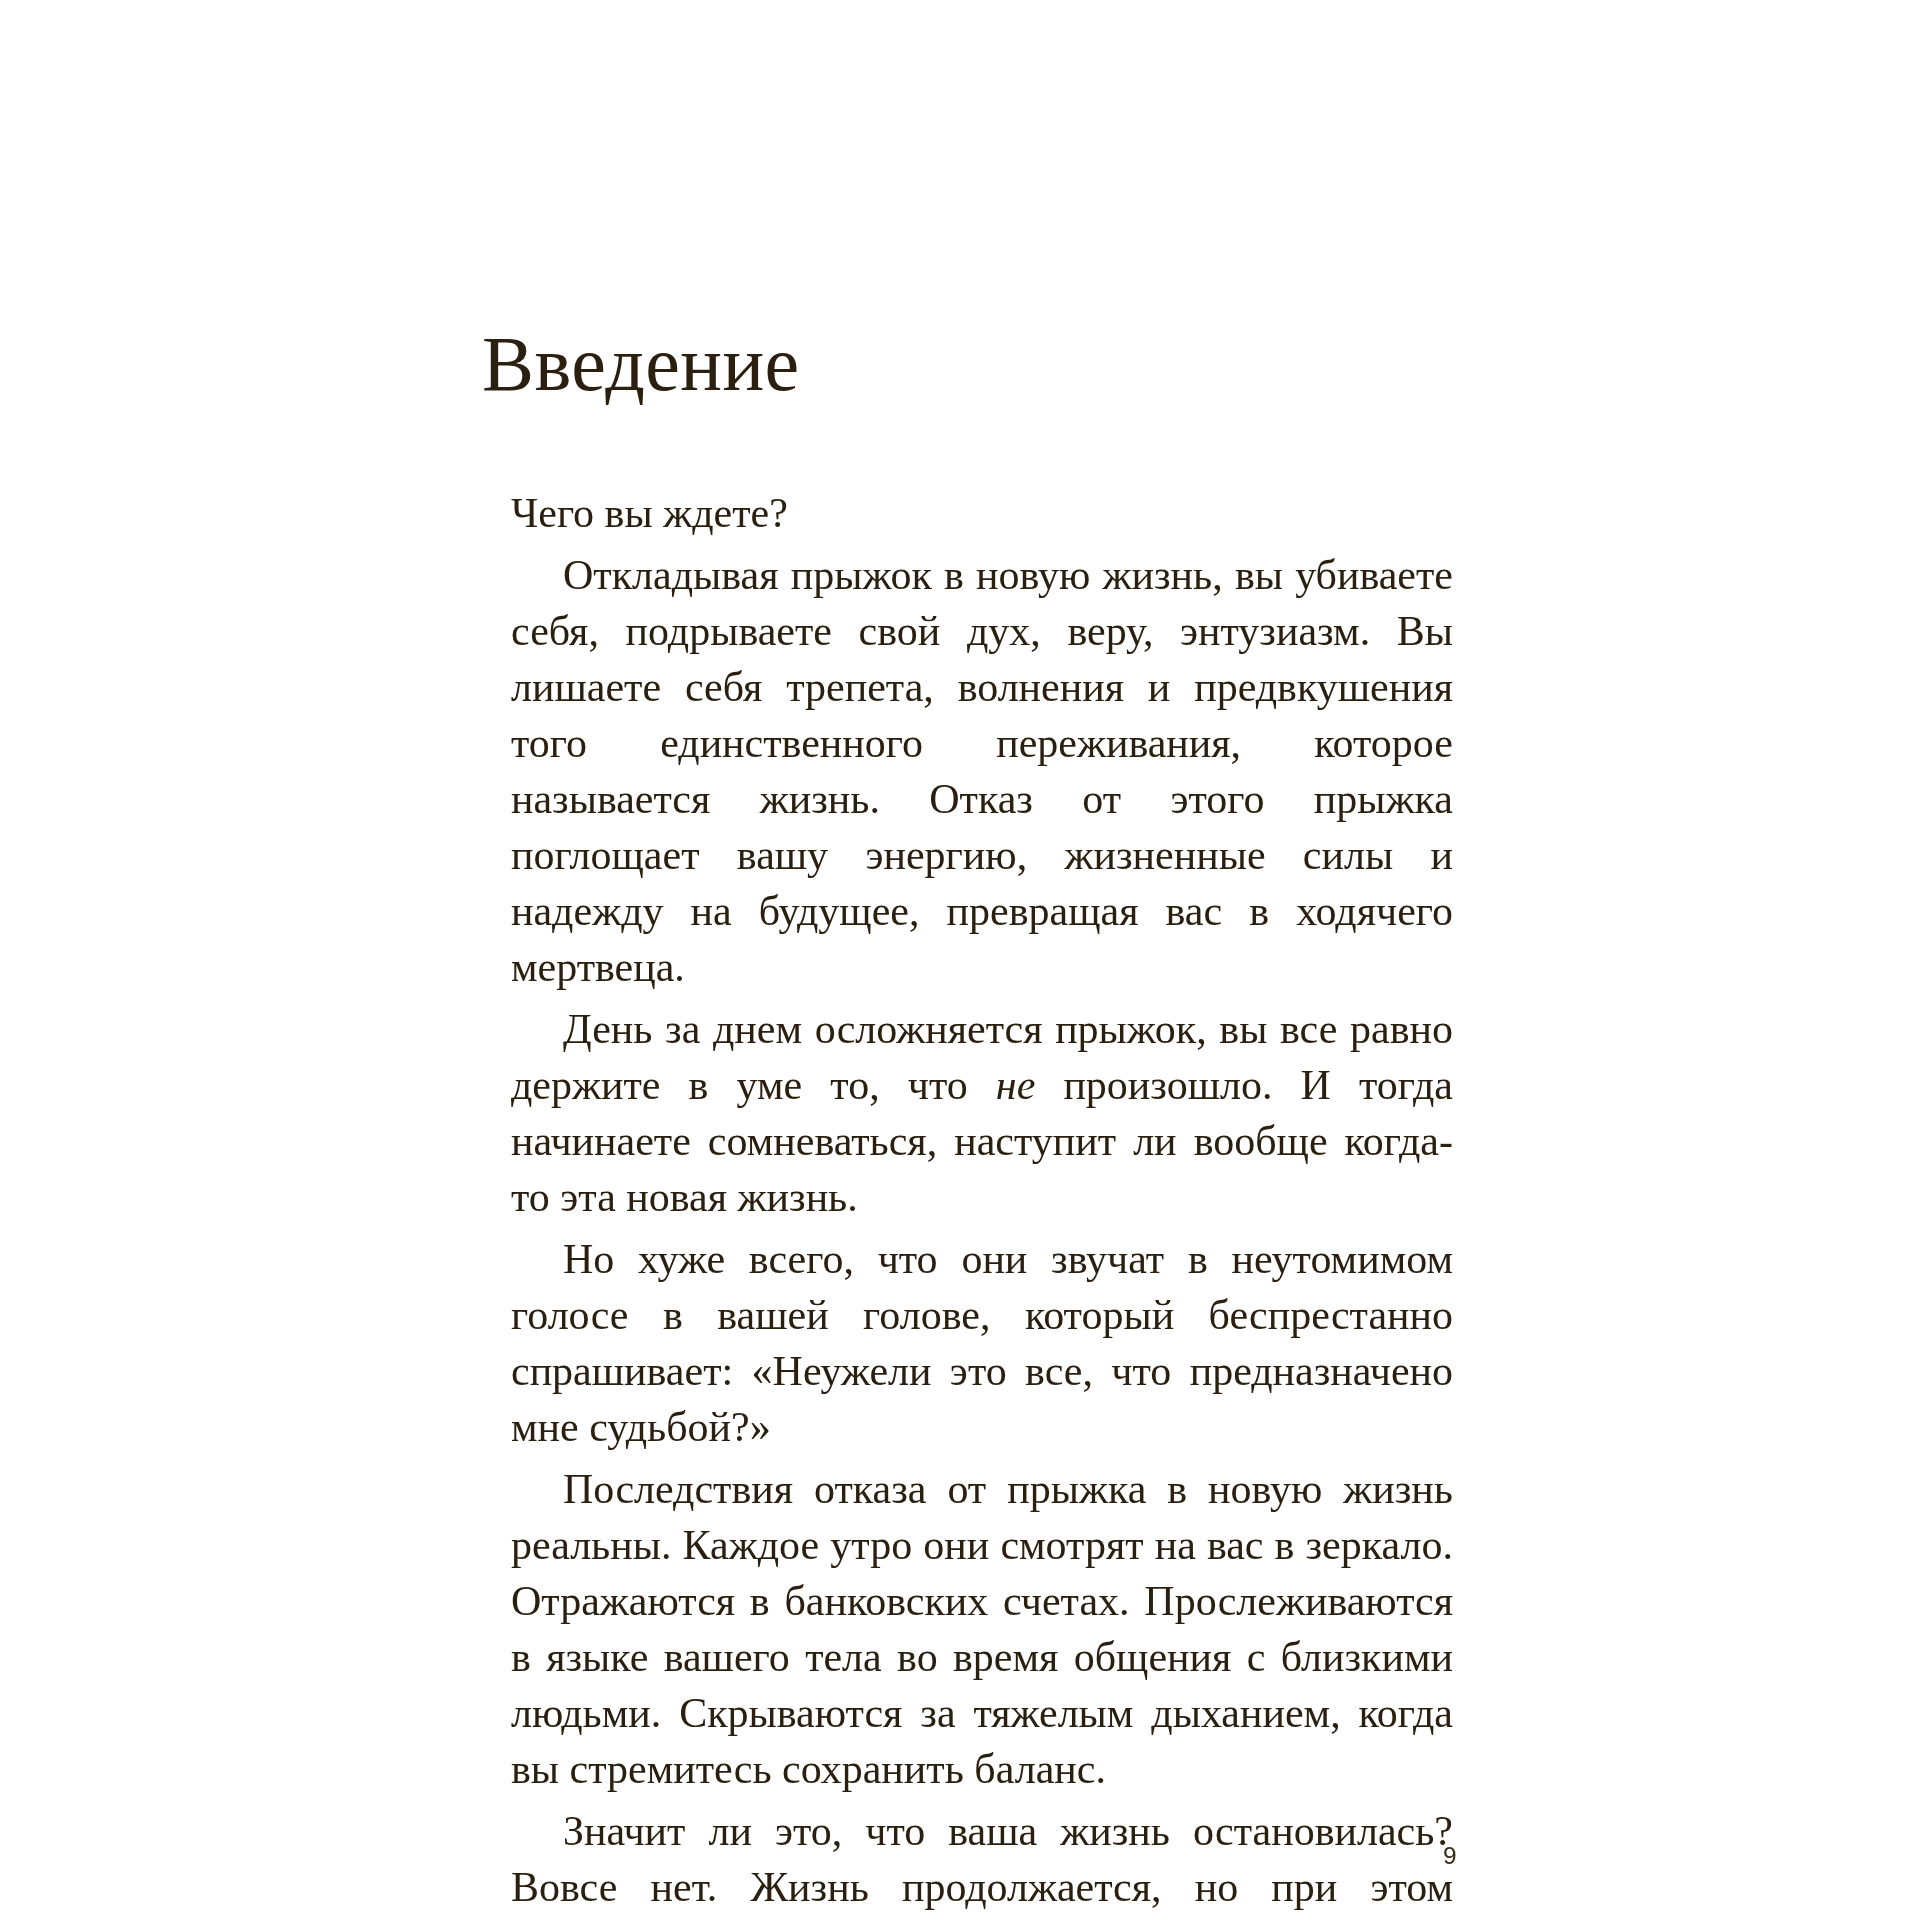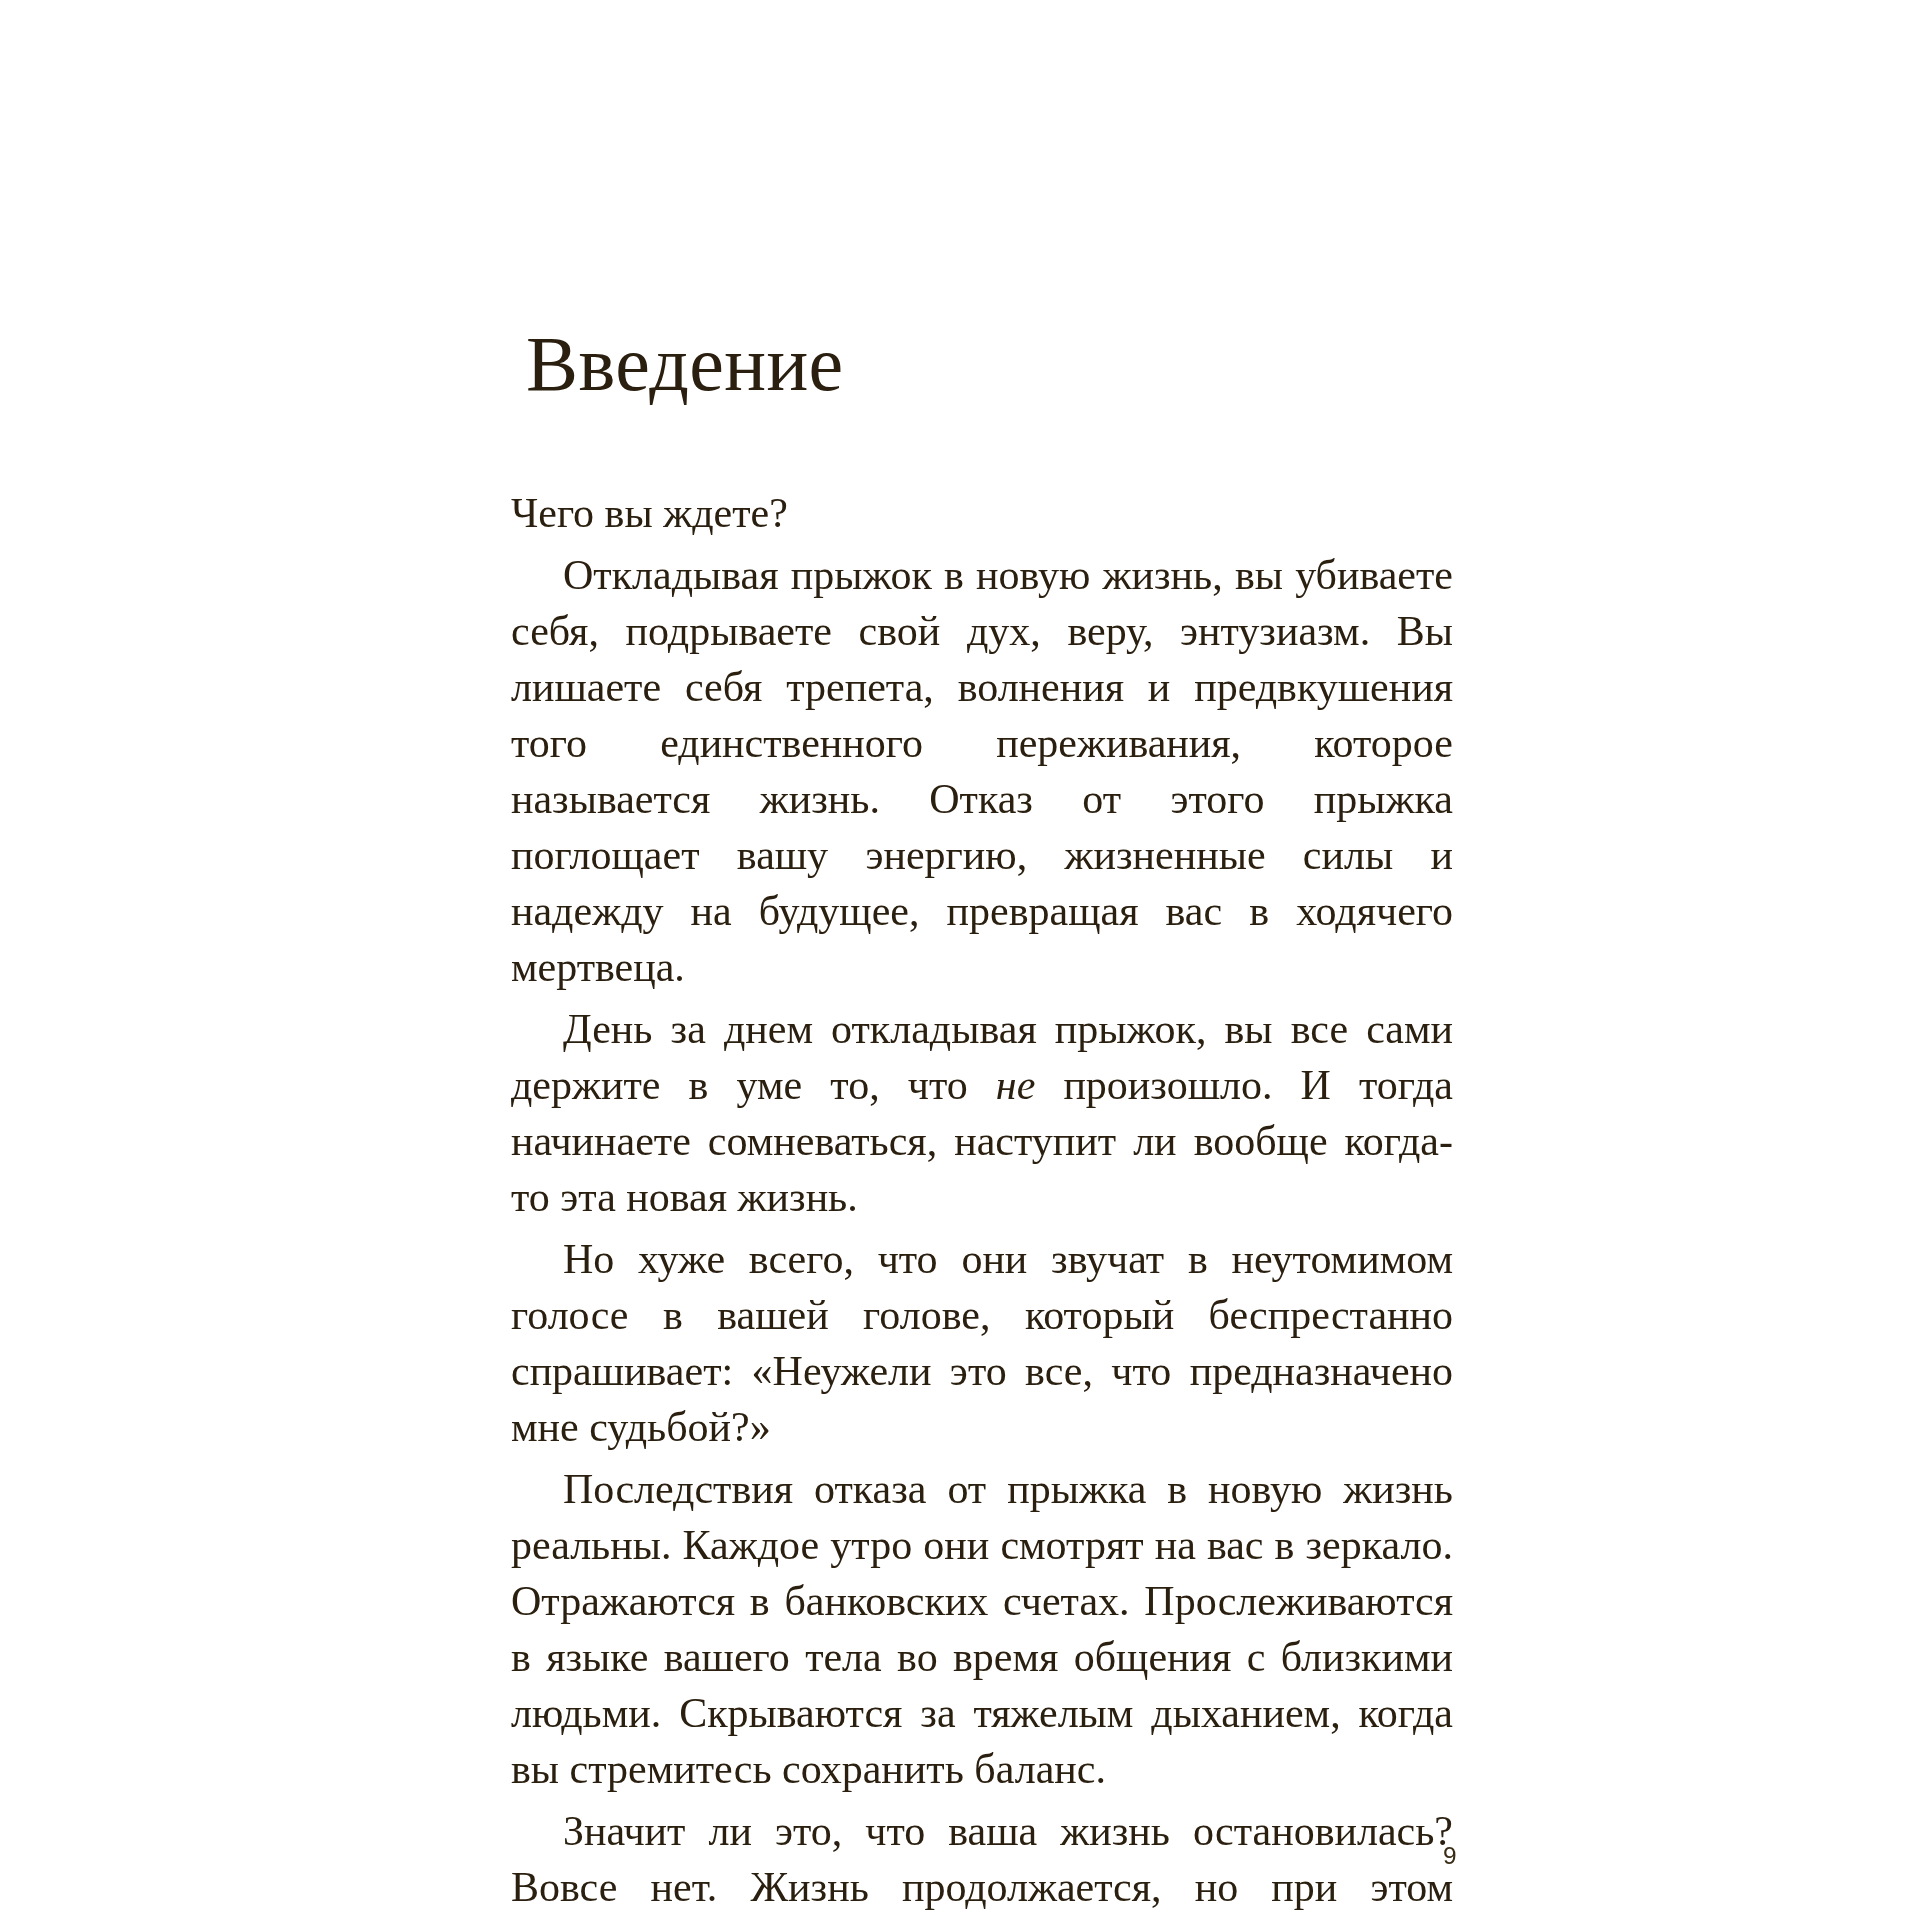--- a/index.html
+++ b/index.html
@@ -15,21 +15,21 @@
     background: #ffffff;
     overflow: hidden;
     font-family: "Liberation Serif", "DejaVu Serif", serif;
     color: #2b2010;
     box-sizing: border-box;
   }
 
   
   .chapter-title {
     position: absolute;
-    left: 526px;
+    left: 482px;
     top: 269px;
     font-family: "Liberation Serif", "DejaVu Serif", serif;
     font-size: 78px;
     line-height: 1.1;
     font-weight: 400;
     color: #2b2010;
     letter-spacing: 0.4px;
     white-space: nowrap;
   }
 
@@ -92,21 +92,21 @@
 
   <h1 class="chapter-title">Введение</h1>
 
   <div class="text-column">
 
     <p class="no-stretch">Чего вы ждете?</p>
 
     <p class="indented no-stretch">Откладывая прыжок в новую жизнь, вы убиваете себя, подрываете свой дух, веру, энтузиазм. Вы лишаете себя трепета, волнения и предвкушения того единственного переживания, которое называется жизнь. Отказ от этого прыжка поглощает вашу энергию, жизненные силы и надежду на будущее, превращая вас в ходячего мертвеца.</p>
 
     <p class="indented no-stretch">
-      <span>День за днем откладывая прыжок, вы все сами держите в уме то, что </span><em class="emphasis">не</em><span> произошло. И тогда начинаете сомневаться, наступит ли вообще когда-то эта новая жизнь.</span>
+      <span>День за днем осложняется прыжок, вы все равно держите в уме то, что </span><em class="emphasis">не</em><span> произошло. И тогда начинаете сомневаться, наступит ли вообще когда-то эта новая жизнь.</span>
     </p>
 
     <p class="indented no-stretch">Но хуже всего, что они звучат в неутомимом голосе в вашей голове, который беспрестанно спрашивает: «Неужели это все, что предназначено мне судьбой?»</p>
 
     <p class="indented no-stretch">Последствия отказа от прыжка в новую жизнь реальны. Каждое утро они смотрят на вас в зеркало. Отражаются в банковских счетах. Прослеживаются в языке вашего тела во время общения с близкими людьми. Скрываются за тяжелым дыханием, когда вы стремитесь сохранить баланс.</p>
 
     <p class="indented no-stretch">
       <span>Значит ли это, что ваша жизнь остановилась? Вовсе нет. Жизнь продолжается, но при этом многие не могут решиться на прыжок, хотя сами знают, что должны. Иногда дело осложняется: со стороны кажется, что у вас есть все, чего только можно желать, но при этом вам </span>
     </p>
 

